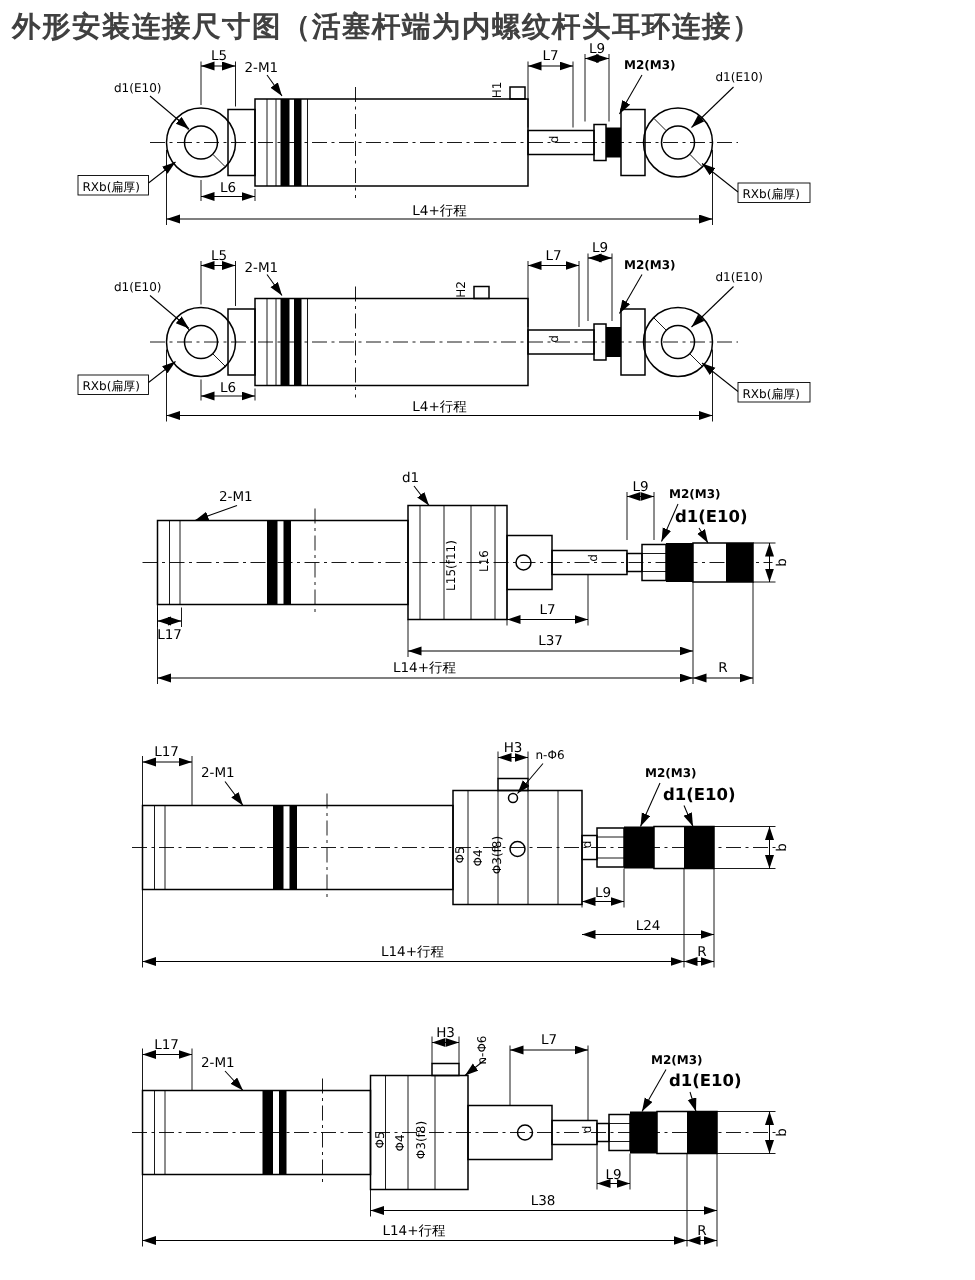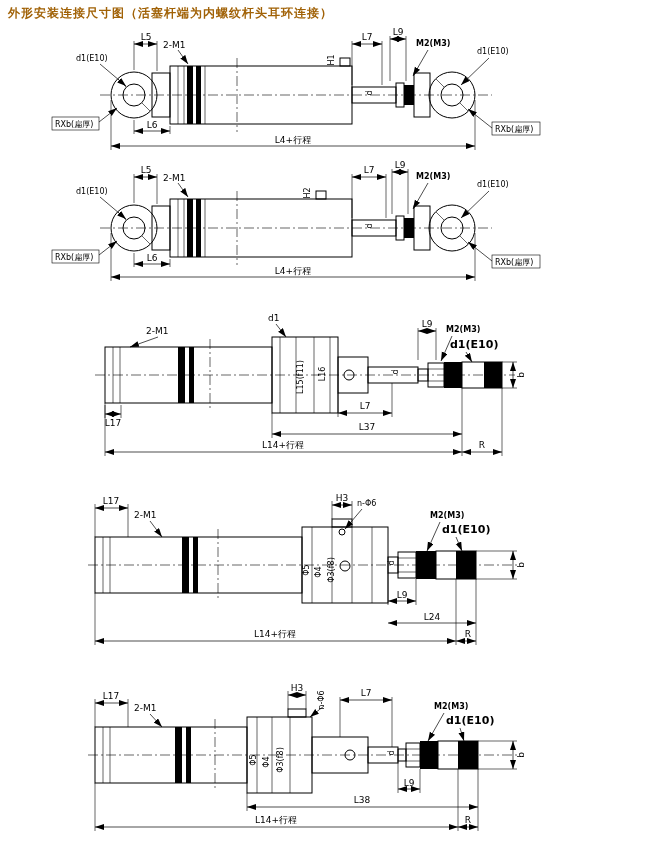--- a/index.html
+++ b/index.html
@@ -1,19 +1,19 @@
 <!DOCTYPE html>
 <html><head>
 <meta charset="utf-8">
 <style>
   html,body{margin:0;padding:0;background:#fff;}
   .page{position:relative;width:650px;height:853px;background:#fff;overflow:hidden;
         font-family:"DejaVu Sans",sans-serif;}
   .title{position:absolute;left:8px;top:5px;font-family:"DejaVu Serif",serif;
-         font-size:12px;font-weight:600;color:#a16207;letter-spacing:1px;white-space:nowrap;}
+         font-size:19px;font-weight:600;color:#404040;letter-spacing:1px;white-space:nowrap;}
   svg{position:absolute;left:0;top:0;}
   .s{stroke:#000;fill:none;stroke-width:1;}
   .thin{stroke:#000;fill:none;stroke-width:0.6;}
   .blk{fill:#000;stroke:none;}
   .cl{stroke:#000;fill:none;stroke-width:0.6;stroke-dasharray:10 3 2 3;}
   .dimline{stroke:#000;stroke-width:0.7;fill:none;marker-start:url(#arr);marker-end:url(#arr);}
   .leader{stroke:#000;stroke-width:0.7;fill:none;marker-end:url(#arr);}
   text.dim{font-family:"DejaVu Sans",sans-serif;font-size:9px;fill:#000;}
   text.mid{text-anchor:middle;}
   text.sm{font-size:8px;}

